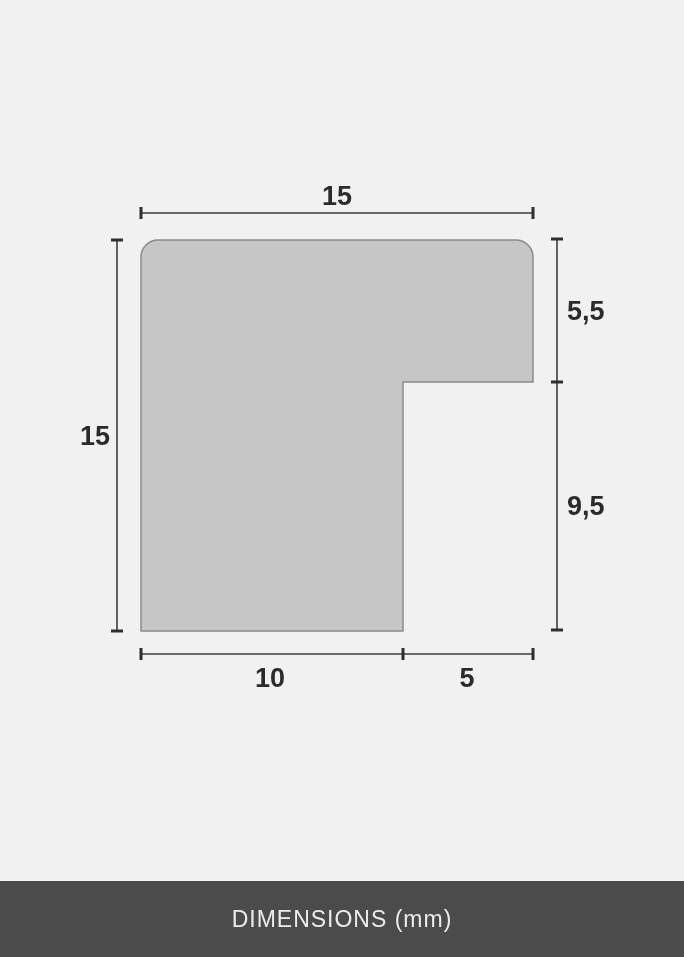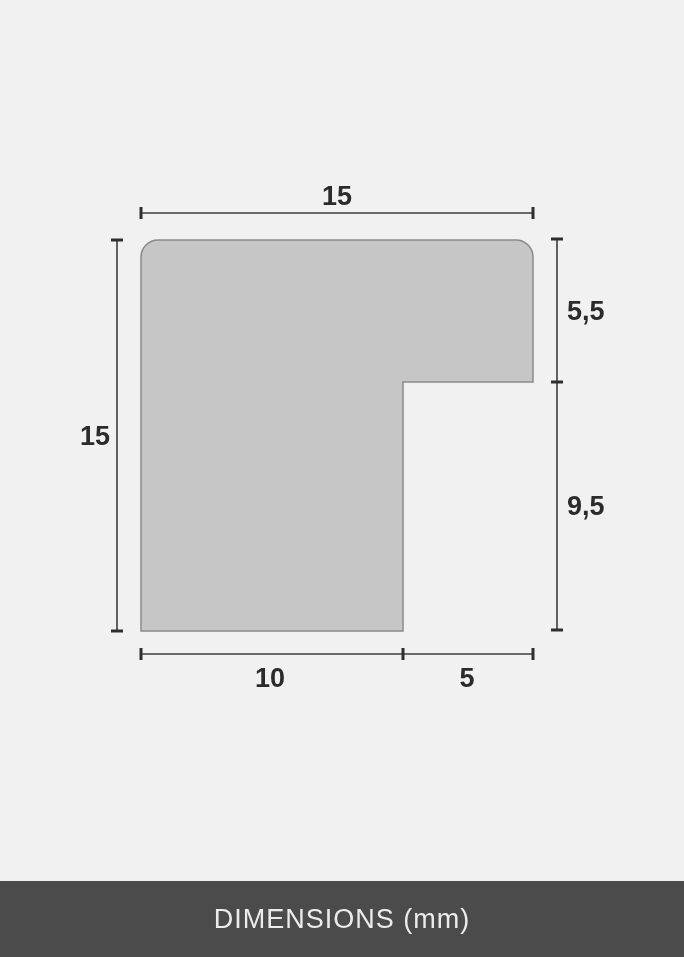--- a/index.html
+++ b/index.html
@@ -49,21 +49,21 @@
     top: 881px;
     width: 684px;
     height: 76px;
     background: #4b4b4b;
     display: flex;
     align-items: center;
     justify-content: center;
   }
   .footer-text {
     color: #ececec;
-    font-size: 27px;
+    font-size: 23px;
     font-weight: 300;
     letter-spacing: 1px;
     font-family: "Liberation Sans", sans-serif;
   }
 </style>
 </head>
 <body>
 
 <div class="page">
   <div class="diagram-area">

